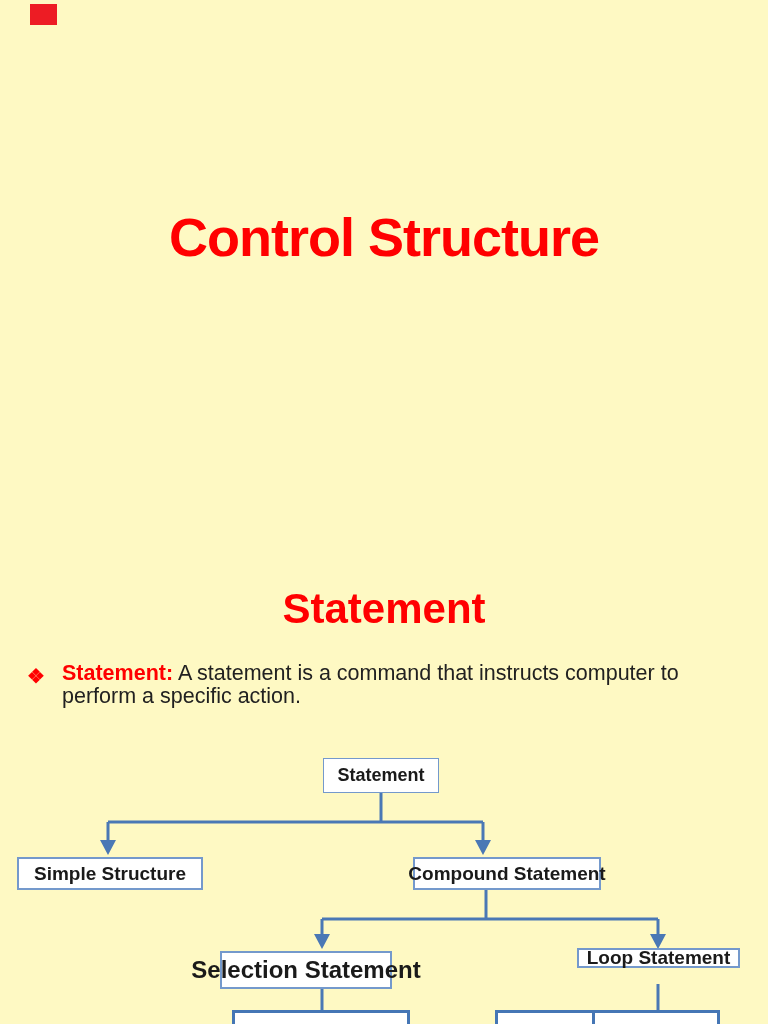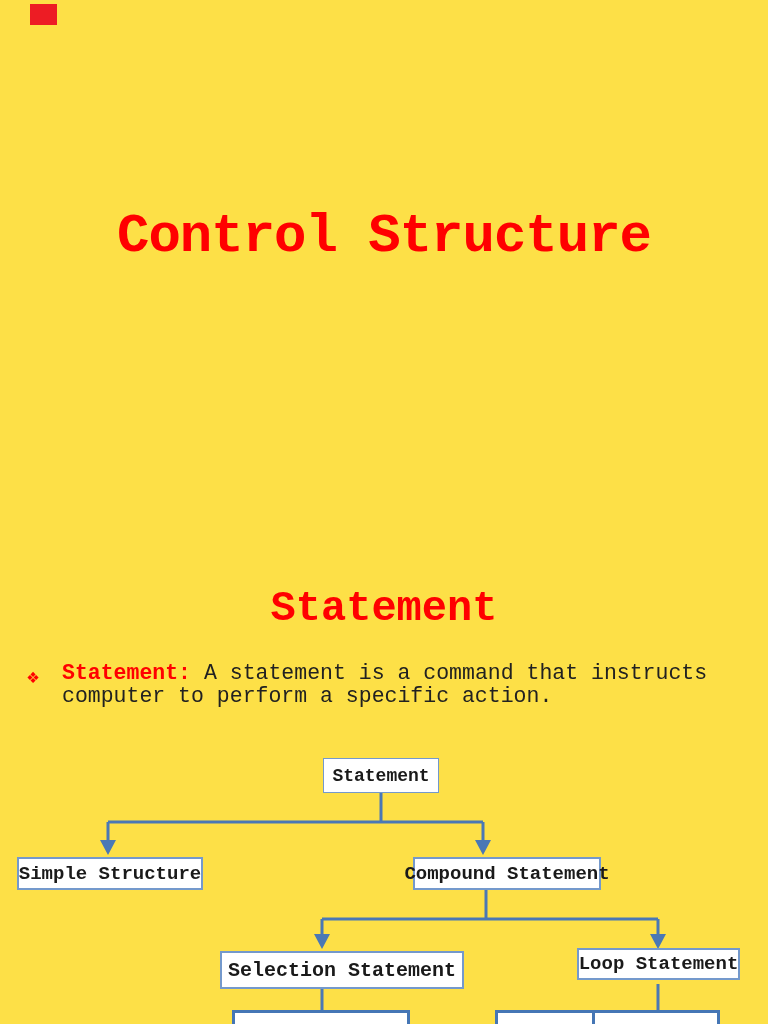--- a/index.html
+++ b/index.html
@@ -8,22 +8,21 @@
     width: 768px;
     height: 1024px;
     background: #ffffff;
     overflow: hidden;
     font-family: "Liberation Sans", sans-serif;
   }
   .page {
     position: relative;
     width: 768px;
     height: 1024px;
-    background: #fde047;
-    font-family: Liberation Mono, monospace;
+    background: #fef9c3;
   }
   .red-marker {
     position: absolute;
     left: 30px;
     top: 4px;
     width: 27px;
     height: 21px;
     background: #ed1c24;
   }
   .slide1-title {
@@ -90,22 +89,22 @@
     display: flex;
     align-items: center;
     justify-content: center;
     font-weight: 700;
     color: #1a1a1a;
     white-space: nowrap;
   }
   .node-root      { left: 323px; top: 758px; width: 116px; height: 35px; font-size: 18px; border-width: 1.5px; }
   .node-simple    { left: 17px;  top: 857px; width: 186px; height: 33px; font-size: 19px; }
   .node-compound  { left: 365px; top: 857px; width: 188px; height: 33px; font-size: 19px; margin-left: 48px; }
-  .node-selection { left: 220px; top: 951px; width: 244px; height: 38px; font-size: 20px; }
-  .node-loop      { left: 577px; top: 948px; width: 163px; height: 32px; font-size: 19px; }
+  .node-selection { left: 220px; top: 951px; width: 172px; height: 38px; font-size: 24px; }
+  .node-loop      { left: 577px; top: 948px; width: 163px; height: 20px; font-size: 19px; }
   .node-stub {
     position: absolute;
     background: #ffffff;
     border: 3px solid #4576b5;
     border-bottom: none;
     box-sizing: border-box;
   }
   .stub-left   { left: 232px; top: 1010px; width: 178px; height: 14px; }
   .stub-right1 { left: 495px; top: 1010px; width: 100px; height: 14px; }
   .stub-right2 { left: 592px; top: 1010px; width: 128px; height: 14px; }

